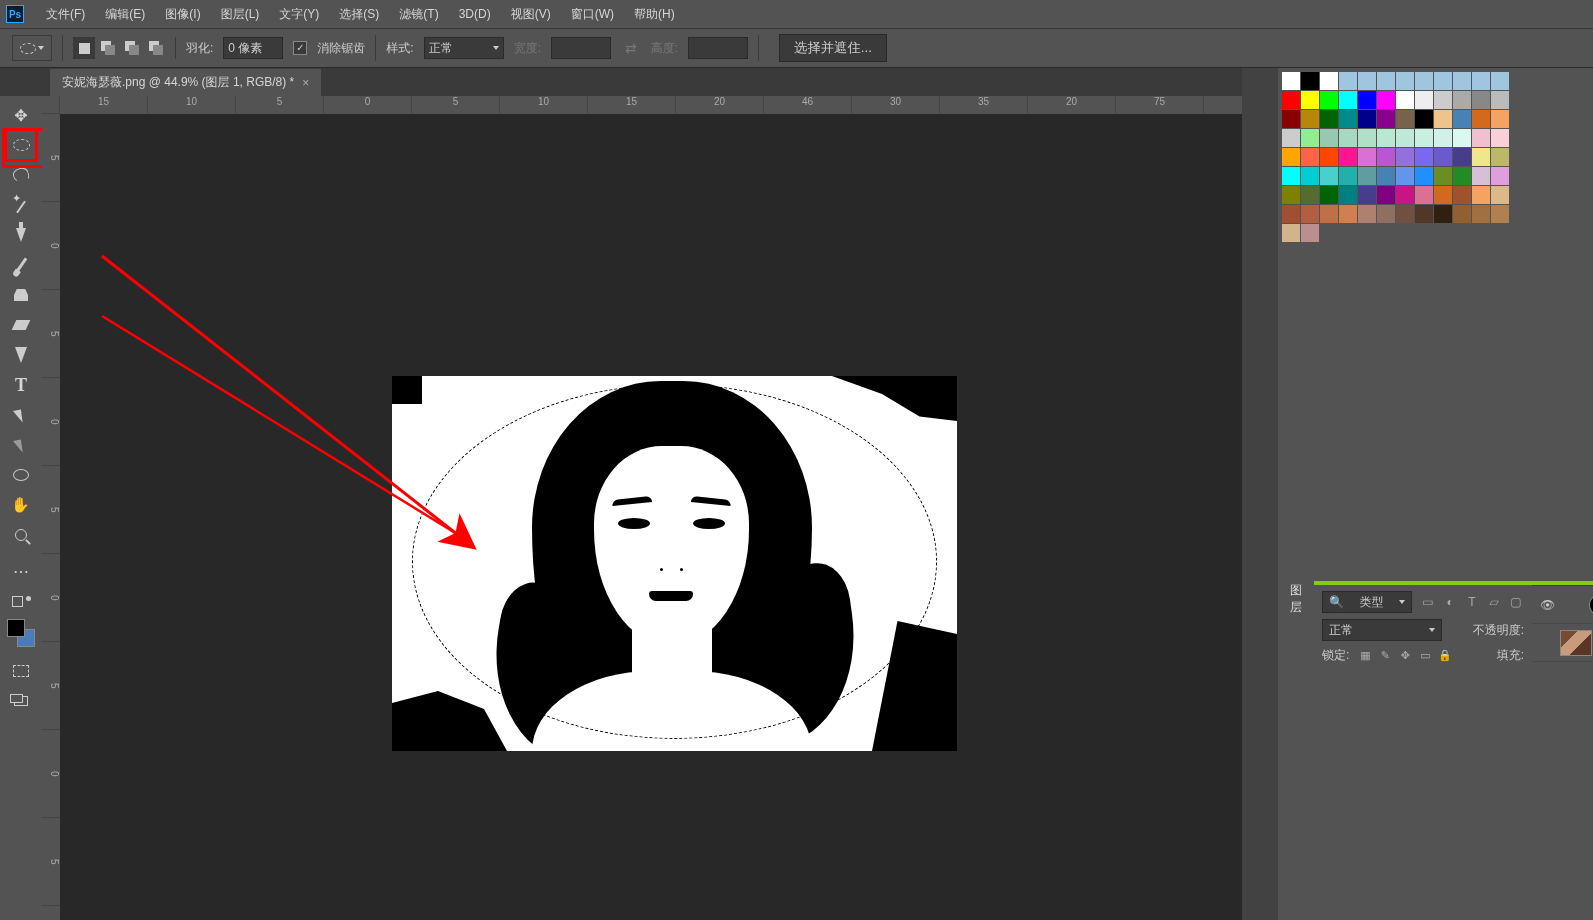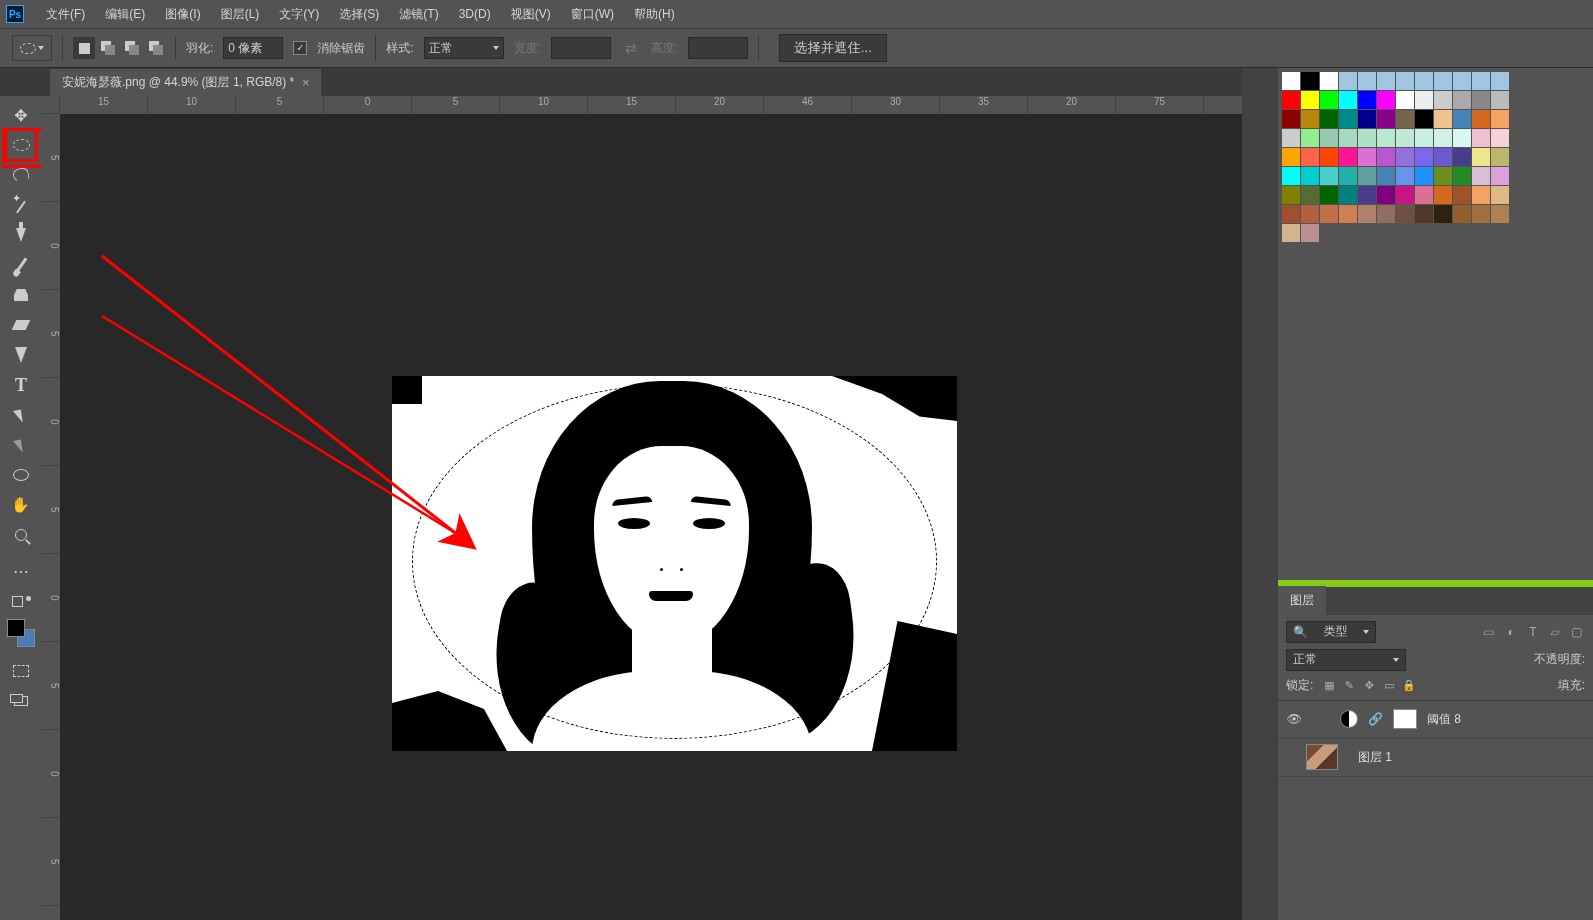--- a/index.html
+++ b/index.html
@@ -363,24 +363,24 @@
   padding: 4px 4px;
   display: grid;
   grid-template-columns: repeat(12, 18px);
   grid-auto-rows: 18px;
   gap: 1px;
 }
 .sw { width: 18px; height: 18px; }
 
 .layers-panel {
   background: #535353;
-  border-top: 7px solid #84cc16;
+  border-top: 4px solid #84cc16;
   flex: 1;
   display: flex;
-  flex-direction: column;
+  justify-content: space-between;
 }
 .layers-controls {
   padding: 6px 8px;
   display: flex;
   flex-direction: column;
   gap: 6px;
 }
 .lc-row {
   display: flex;
   align-items: center;

